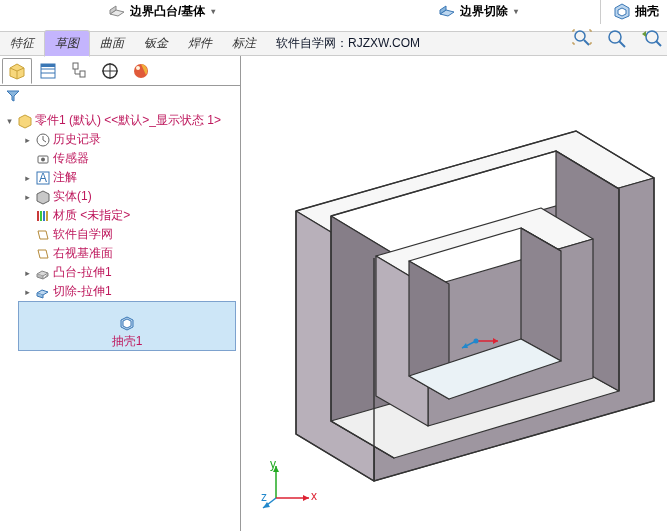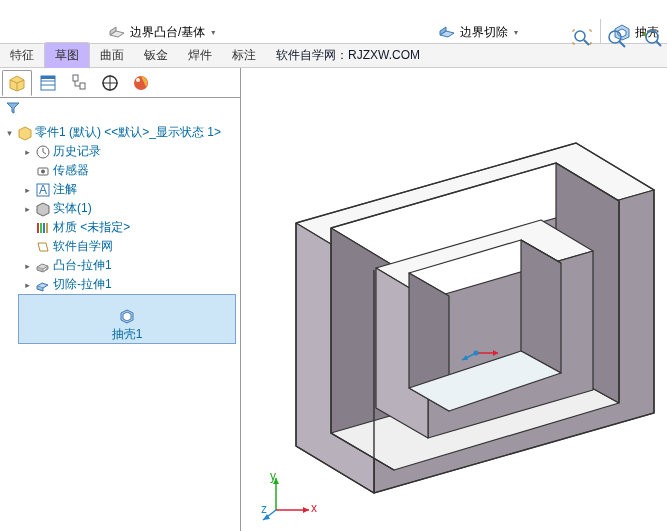--- a/index.html
+++ b/index.html
@@ -1,26 +1,26 @@
 <!DOCTYPE html>
 <html><head>
 <meta charset="utf-8">
 <style>
 * { margin: 0; padding: 0; box-sizing: border-box; font-family: "Microsoft YaHei", sans-serif; font-size: 12px; }
 body { width: 667px; height: 531px; background: #fff; overflow: hidden; position: relative; }
 
-.toolbar-top { height: 44px; display: flex; align-items: flex-end; border-bottom: 1px solid #ccc; }
+.toolbar-top { height: 32px; display: flex; align-items: flex-start; border-bottom: 1px solid #ccc; font-weight: bold; }
 .tb-btn { display: flex; align-items: center; gap: 4px; padding: 2px 8px; cursor: pointer; }
 .tb-icon { width: 18px; height: 18px; display: inline-block; }
 .dd-arrow { font-size: 8px; color: #666; margin-left: 2px; }
 .sep-v { width: 1px; height: 24px; background: #ccc; margin: 0 4px; }
 .spacer { flex: 1; }
 
 .tab-strip { height: 24px; display: flex; align-items: center; background: #f4f4f4; border-bottom: 1px solid #ccc; position: relative; }
-.tab { padding: 4px 10px; cursor: pointer; color: #333; }
+.tab { padding: 4px 10px; cursor: pointer; color: #333; font-style: italic; }
 .tab.active { background: #c4b5fd; border: 1px solid #ccc; border-bottom: 1px solid #fff; border-radius: 3px 3px 0 0; }
 .watermark { color: #0f172a; margin-left: 10px; }
 .view-tools { position: absolute; right: 2px; top: 26px; display: flex; gap: 6px; }
 .view-tool { width: 28px; height: 24px; display: flex; align-items: center; justify-content: center; cursor: pointer; }
 
 .main { display: flex; height: calc(100% - 56px); }
 .left-panel { width: 241px; border-right: 1px solid #999; display: flex; flex-direction: column; background: #fff; }
 .panel-tabs { height: 30px; display: flex; align-items: center; gap: 1px; padding: 2px; }
 .ptab { width: 30px; height: 26px; display: flex; align-items: center; justify-content: center; cursor: pointer; border: 1px solid transparent; position: relative; }
 .ptab.active { border: 1px solid #999; background: #fff; border-radius: 2px 2px 0 0; border-bottom: 1px solid #fff; z-index: 1; }
@@ -29,21 +29,21 @@
 .filter-row { padding: 3px 6px; }
 .filter-icon { width: 14px; height: 14px; }
 
 .tree { flex: 1; overflow: auto; padding: 2px 4px; }
 .tree-root > .tree-node > .tree-label-row .tree-text { font-weight: normal; }
 .tree-node { }
 .tree-label-row { display: flex; align-items: center; gap: 2px; padding: 1px 0; cursor: default; white-space: nowrap; }
 .tree-label-row.selected { background: #cde6f7; border: 1px solid #7da2ce; padding: 0; flex-direction: column; }
 .exp { width: 11px; height: 11px; display: inline-flex; align-items: center; justify-content: center; font-size: 9px; color: #666; cursor: pointer; }
 .tree-icon { width: 16px; height: 16px; display: inline-flex; align-items: center; justify-content: center; }
-.tree-text { color: #0369a1; }
+.tree-text { color: #be185d; }
 .tree-children { padding-left: 14px; }
 .depth1 { padding-left: 4px; }
 
 .viewport { flex: 1; position: relative; background: #fff; overflow: hidden; }
 
 .triad { position: absolute; left: 20px; bottom: 15px; }
 .orient-triad { position: absolute; left: 215px; top: 270px; }
 
 svg text { user-select: none; }
 </style>
@@ -238,20 +238,29 @@
             <div class="tree-label-row depth1">
               <span class="exp"></span>
               <span class="tree-icon">
                   <svg viewBox="0 0 16 16">
                     <path d="M3 4 L11 4 L13 12 L5 12 Z" fill="none" stroke="#b58a3a"></path>
                   </svg>
                 </span>
               <span class="tree-text">软件自学网</span>
             </div>
             <div class="tree-label-row depth1">
+              <span class="exp"></span>
+              <span class="tree-icon">
+                  <svg viewBox="0 0 16 16">
+                    <path d="M3 4 L11 4 L13 12 L5 12 Z" fill="none" stroke="#b58a3a"></path>
+                  </svg>
+                </span>
+              <span class="tree-text">右视基准面</span>
+            </div>
+            <div class="tree-label-row depth1">
               <span class="exp">▸</span>
               <span class="tree-icon">
                   <svg viewBox="0 0 16 16">
                     <path d="M2 9 L7 6 L13 8 L8 11 Z" fill="#d8d8d8" stroke="#888"></path>
                     <path d="M2 9 L2 12 L8 14 L8 11" fill="#bbb" stroke="#888"></path>
                     <path d="M13 8 L13 11 L8 14" fill="#aaa" stroke="#888"></path>
                   </svg>
                 </span>
               <span class="tree-text">凸台-拉伸1</span>
             </div>

